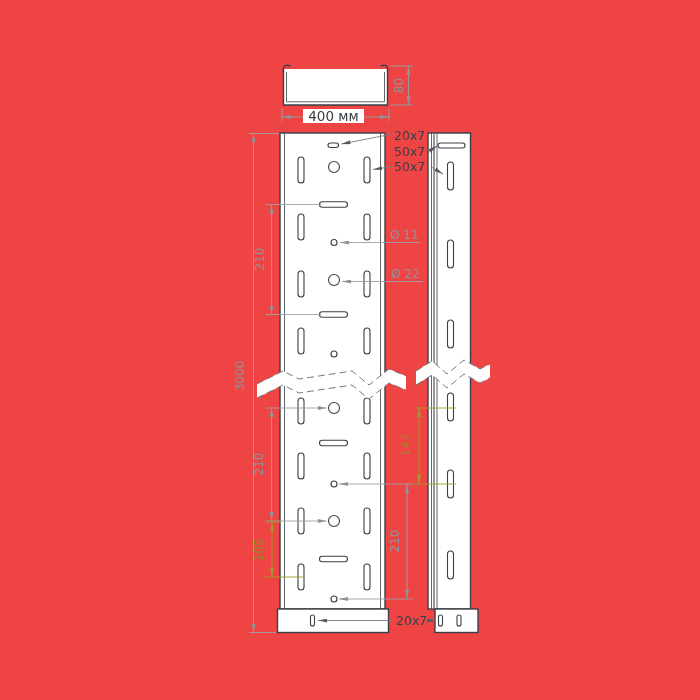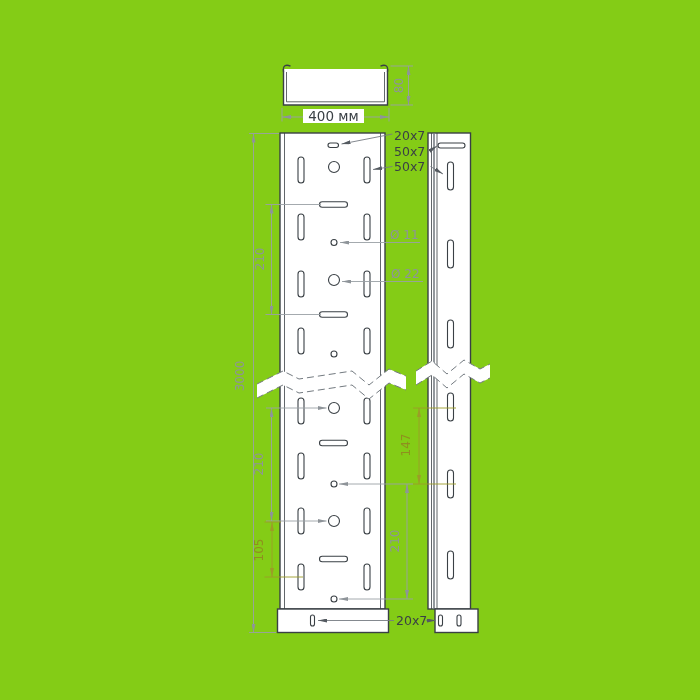--- a/index.html
+++ b/index.html
@@ -1,16 +1,16 @@
 <!DOCTYPE html>
 <html style="--outline: #3a4045; --dimension: #9aa0a5; --dimension-text: #8e9499; --accent: #9c9c28; --accent-text: #8f8f1f; --label-text: #3a4045;"><head>
 <meta charset="utf-8">
 <style>
   html,body{margin:0;padding:0;background:#fff;}
-  .stage{width:700px;height:700px;background:#84cc16;position:relative;overflow:hidden;}
+  .stage{width:700px;height:700px;background:#ef4444;position:relative;overflow:hidden;}
   svg{display:block;}
   .s-fill{fill:#ffffff;stroke:var(--outline,#3a4045);stroke-width:1.4;}
   .s-out2{stroke:var(--outline,#3a4045);stroke-width:0.8;fill:none;}
   .s-mid{stroke:#6f767c;stroke-width:1.5;fill:none;}
   .lip{stroke:var(--outline,#3a4045);stroke-width:1.3;fill:none;}
   .slot{fill:#ffffff;stroke:var(--outline,#3a4045);stroke-width:1.1;}
   .dim{stroke:var(--dimension,#9aa0a5);stroke-width:0.9;fill:none;}
   .dimA{stroke:var(--accent,#9c9c28);stroke-width:0.9;fill:none;}
   .ldr{stroke:#767c82;stroke-width:0.9;fill:none;}
   .brk{stroke:#737a80;stroke-width:1;fill:none;stroke-dasharray:7 4;}

